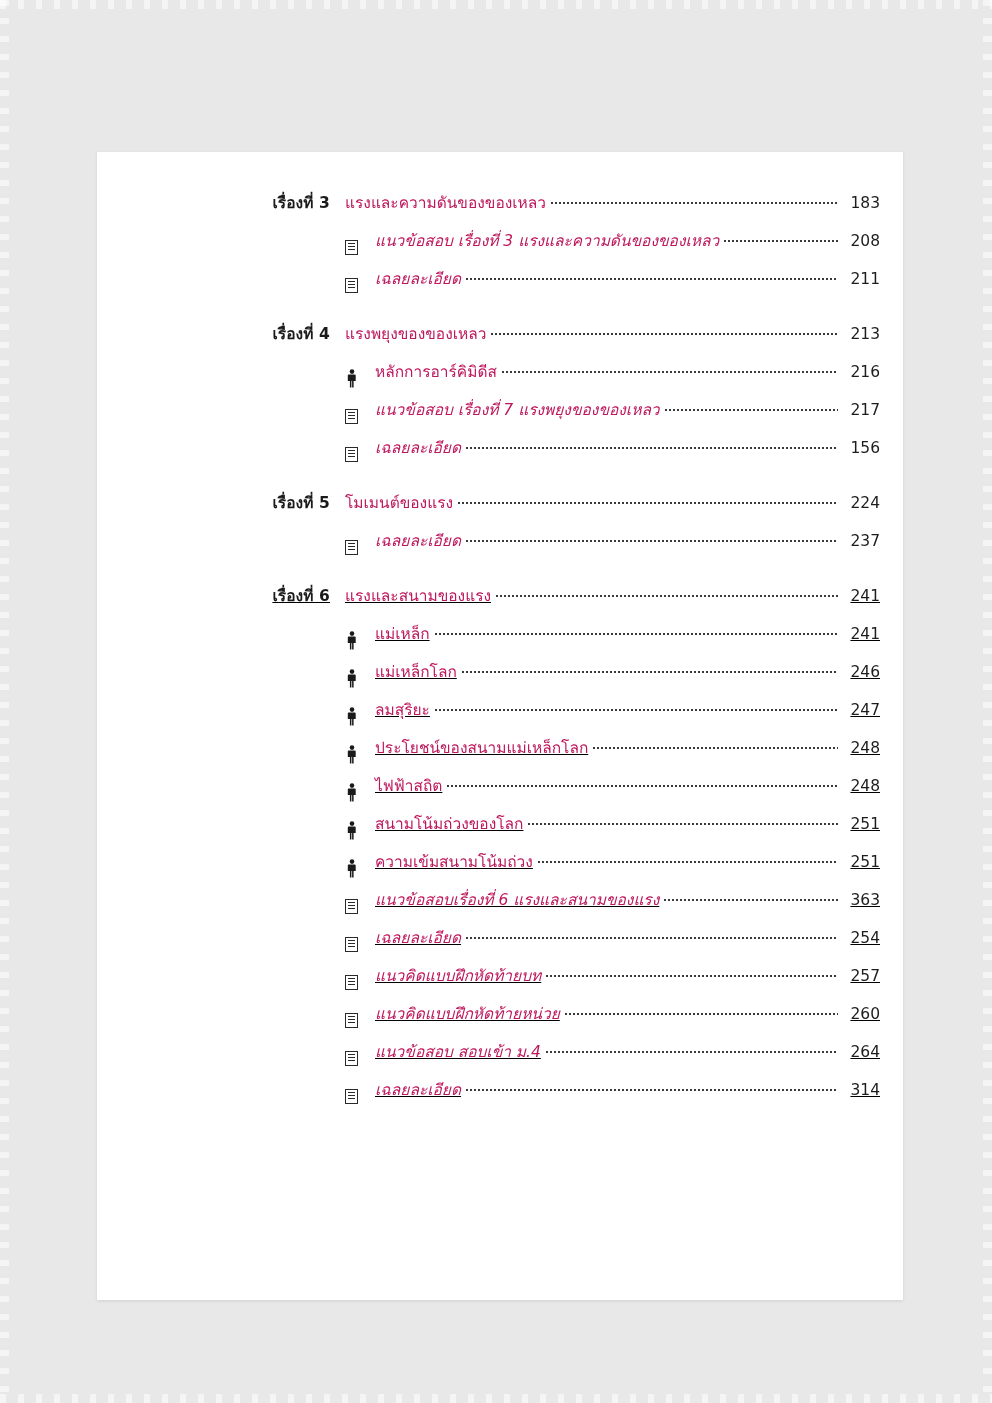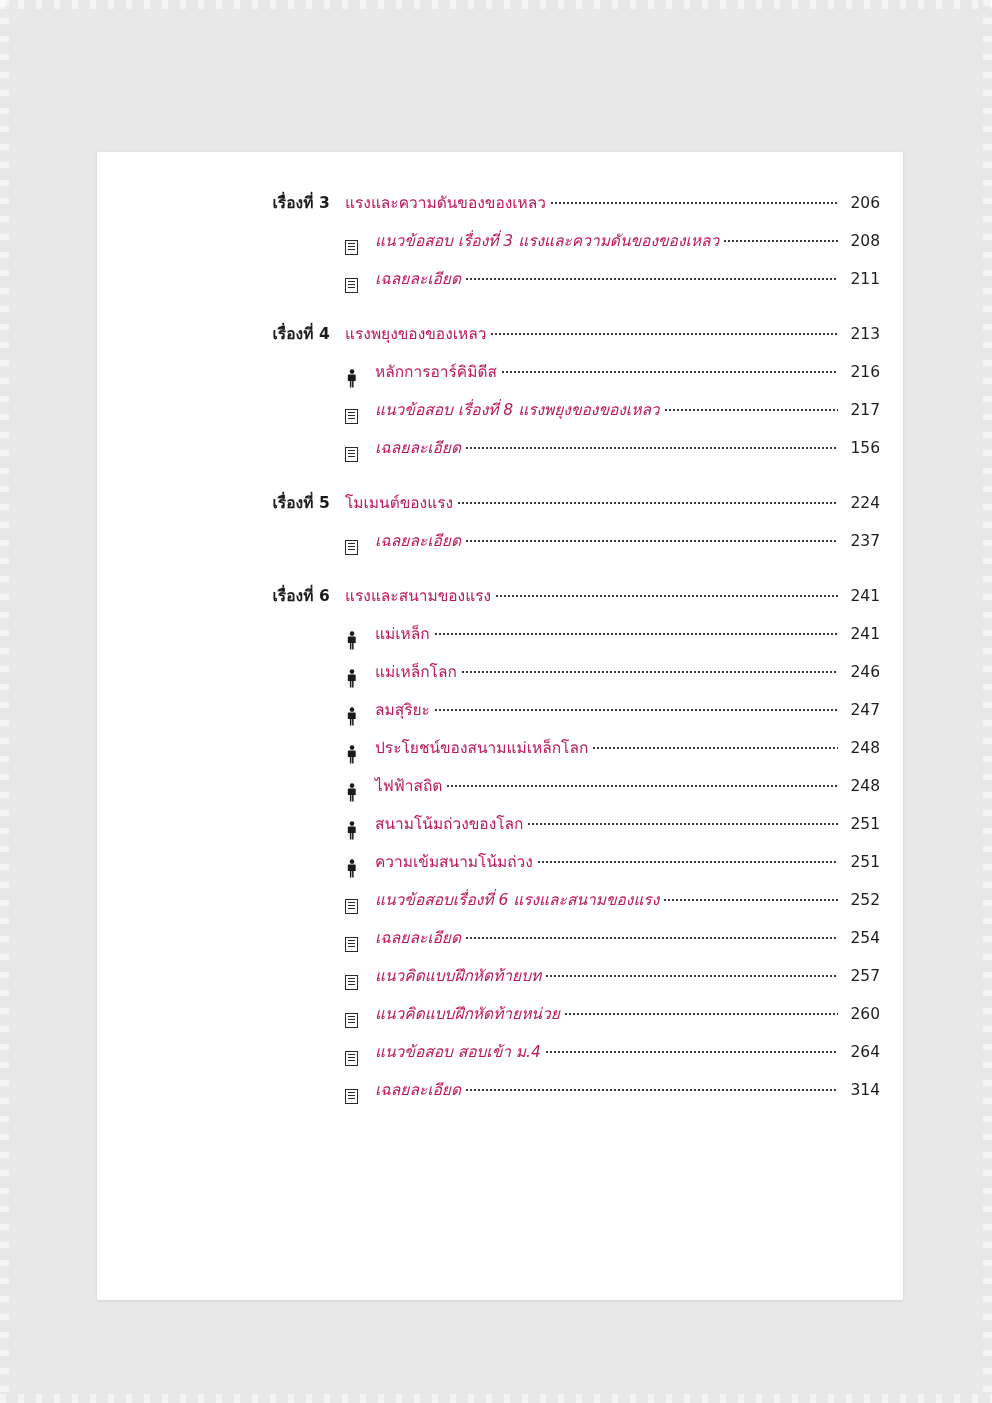--- a/index.html
+++ b/index.html
@@ -54,21 +54,21 @@
   #toc {
     position: absolute;
     left: 135px;
     top: 38px;
     width: 648px;
   }
 
   .group {
     margin-bottom: 17px;
   }
-  .group:last-child { margin-bottom: 0; }
+  .group:last-child { margin-bottom: 0; text-decoration: underline; }
 
   .row {
     display: flex;
     align-items: baseline;
     height: 38px;
     color: #1b1b1b;
   }
 
   
   .label-col {
@@ -171,21 +171,21 @@
 
 <div id="backdrop"></div>
 
 <div id="page">
   <div id="toc">
       <div class="group">
         <div class="row level-chapter">
           <div class="label-col">เรื่องที่ 3</div>
           <div class="title">แรงและความดันของของเหลว</div>
           <div class="leader"></div>
-          <div class="pagenum">206</div>
+          <div class="pagenum">183</div>
         </div>
         <div class="row level-sub">
           <div class="label-col empty">เรื่องที่ 3</div>
           <div class="icon-col">
             <span class="icon-doc"></span>
           </div>
           <div class="title italic">แนวข้อสอบ เรื่องที่ 3 แรงและความดันของของเหลว</div>
           <div class="leader"></div>
           <div class="pagenum">208</div>
         </div>
@@ -218,21 +218,21 @@
           </div>
           <div class="title">หลักการอาร์คิมิดีส</div>
           <div class="leader"></div>
           <div class="pagenum">216</div>
         </div>
         <div class="row level-sub">
           <div class="label-col empty">เรื่องที่ 4</div>
           <div class="icon-col">
             <span class="icon-doc"></span>
           </div>
-          <div class="title italic">แนวข้อสอบ เรื่องที่ 8 แรงพยุงของของเหลว</div>
+          <div class="title italic">แนวข้อสอบ เรื่องที่ 7 แรงพยุงของของเหลว</div>
           <div class="leader"></div>
           <div class="pagenum">217</div>
         </div>
         <div class="row level-sub">
           <div class="label-col empty">เรื่องที่ 4</div>
           <div class="icon-col">
             <span class="icon-doc"></span>
           </div>
           <div class="title italic">เฉลยละเอียด</div>
           <div class="leader"></div>
@@ -361,21 +361,21 @@
           <div class="leader"></div>
           <div class="pagenum">251</div>
         </div>
         <div class="row level-sub">
           <div class="label-col empty">เรื่องที่ 6</div>
           <div class="icon-col">
             <span class="icon-doc"></span>
           </div>
           <div class="title italic">แนวข้อสอบเรื่องที่ 6 แรงและสนามของแรง</div>
           <div class="leader"></div>
-          <div class="pagenum">252</div>
+          <div class="pagenum">363</div>
         </div>
         <div class="row level-sub">
           <div class="label-col empty">เรื่องที่ 6</div>
           <div class="icon-col">
             <span class="icon-doc"></span>
           </div>
           <div class="title italic">เฉลยละเอียด</div>
           <div class="leader"></div>
           <div class="pagenum">254</div>
         </div>

